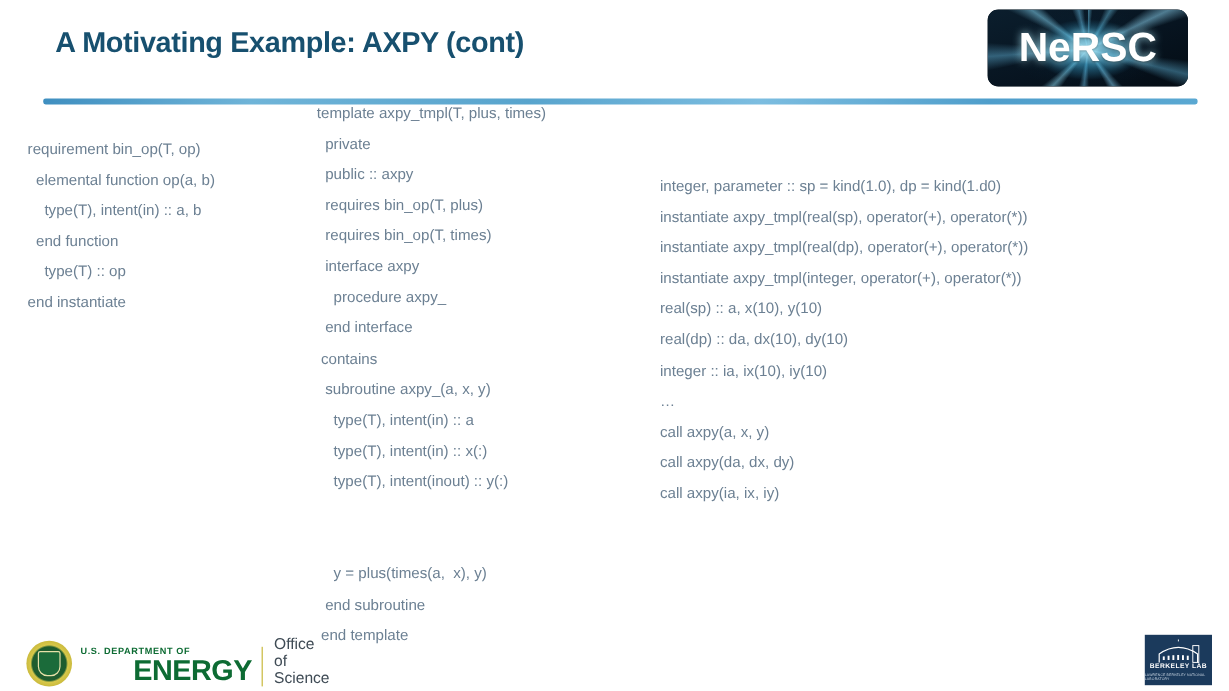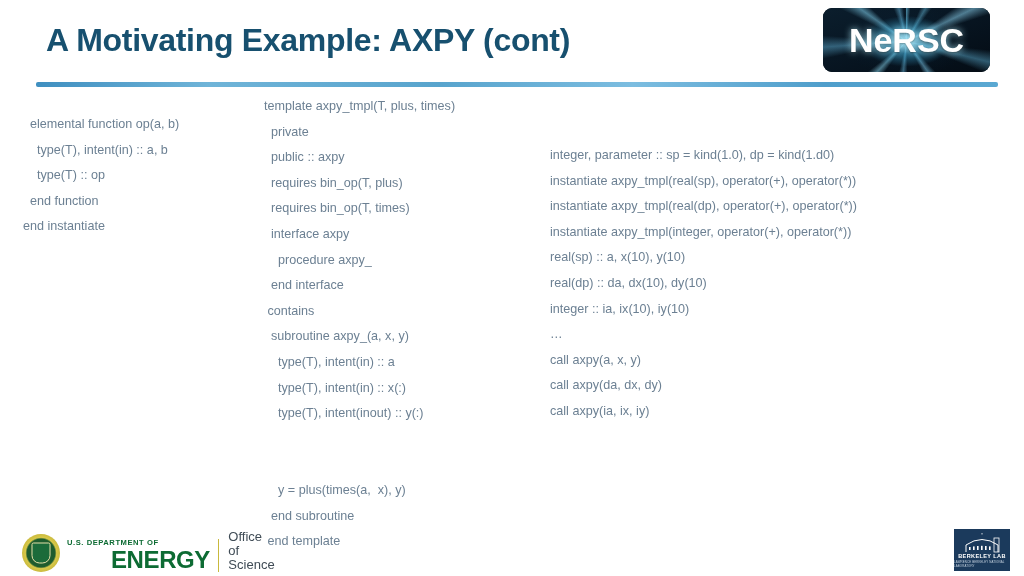--- a/index.html
+++ b/index.html
@@ -13,21 +13,21 @@
     font-family: "Liberation Sans", sans-serif;
     overflow: hidden;
     position: relative;
   }
 
   
   #slide-title {
     position: absolute;
     left: 46px;
     top: 22px;
-    font-size: 32px;
+    font-size: 24px;
     font-weight: bold;
     color: #17506f;
     letter-spacing: -0.3px;
     white-space: nowrap;
   }
 
   #title-rule {
     position: absolute;
     left: 36px;
     top: 82px;
@@ -89,21 +89,21 @@
   
   .code-col {
     position: absolute;
     color: #6c8093;
     font-size: 12.6px;
     font-family: "Liberation Sans", sans-serif;
     line-height: 25.6px;
     white-space: pre;
   }
   #col-left  { left: 23px;  top: 112px;  width: 230px; }
-  #col-mid   { left: 264px; top: 94px;   width: 250px; }
+  #col-mid   { left: 264px; top: 82px;   width: 250px; }
   #col-right { left: 550px; top: 143px;  width: 420px; }
 
   .code-line { white-space: pre; }
   .code-line.blank { height: 25.6px; }
 
   
   #doe-logo {
     position: absolute;
     left: 22px;
     top: 527px;
@@ -200,21 +200,21 @@
 
 <div id="slide-title">A Motivating Example: AXPY (cont)</div>
 
 <div id="title-rule"></div>
 
 <div id="nersc-logo">
   <div class="rays"></div>
   <div class="wordmark">NeRSC</div>
 </div>
 
-<div id="col-left" class="code-col"><div class="code-line">  elemental function op(a, b)</div><div class="code-line">    type(T), intent(in) :: a, b</div><div class="code-line">    type(T) :: op</div><div class="code-line">  end function</div><div class="code-line">end instantiate</div></div>
+<div id="col-left" class="code-col"><div class="code-line">requirement bin_op(T, op)</div><div class="code-line">  elemental function op(a, b)</div><div class="code-line">    type(T), intent(in) :: a, b</div><div class="code-line">  end function</div><div class="code-line">    type(T) :: op</div><div class="code-line">end instantiate</div></div>
 <div id="col-mid" class="code-col"><div class="code-line">template axpy_tmpl(T, plus, times)</div><div class="code-line">  private</div><div class="code-line">  public :: axpy</div><div class="code-line">  requires bin_op(T, plus)</div><div class="code-line">  requires bin_op(T, times)</div><div class="code-line">  interface axpy</div><div class="code-line">    procedure axpy_</div><div class="code-line">  end interface</div><div class="code-line"> contains</div><div class="code-line">  subroutine axpy_(a, x, y)</div><div class="code-line">    type(T), intent(in) :: a</div><div class="code-line">    type(T), intent(in) :: x(:)</div><div class="code-line">    type(T), intent(inout) :: y(:)</div><div class="code-line blank">&nbsp;</div><div class="code-line blank">&nbsp;</div><div class="code-line">    y = plus(times(a,  x), y)</div><div class="code-line">  end subroutine</div><div class="code-line"> end template</div></div>
 <div id="col-right" class="code-col"><div class="code-line">integer, parameter :: sp = kind(1.0), dp = kind(1.d0)</div><div class="code-line">instantiate axpy_tmpl(real(sp), operator(+), operator(*))</div><div class="code-line">instantiate axpy_tmpl(real(dp), operator(+), operator(*))</div><div class="code-line">instantiate axpy_tmpl(integer, operator(+), operator(*))</div><div class="code-line">real(sp) :: a, x(10), y(10)</div><div class="code-line">real(dp) :: da, dx(10), dy(10)</div><div class="code-line">integer :: ia, ix(10), iy(10)</div><div class="code-line">…</div><div class="code-line">call axpy(a, x, y)</div><div class="code-line">call axpy(da, dx, dy)</div><div class="code-line">call axpy(ia, ix, iy)</div></div>
 
 <div id="doe-logo">
   <div id="doe-seal"></div>
   <div id="doe-text">
     <div id="doe-dept">U.S. DEPARTMENT OF</div>
     <div id="doe-energy">ENERGY</div>
   </div>
   <div id="doe-divider"></div>

